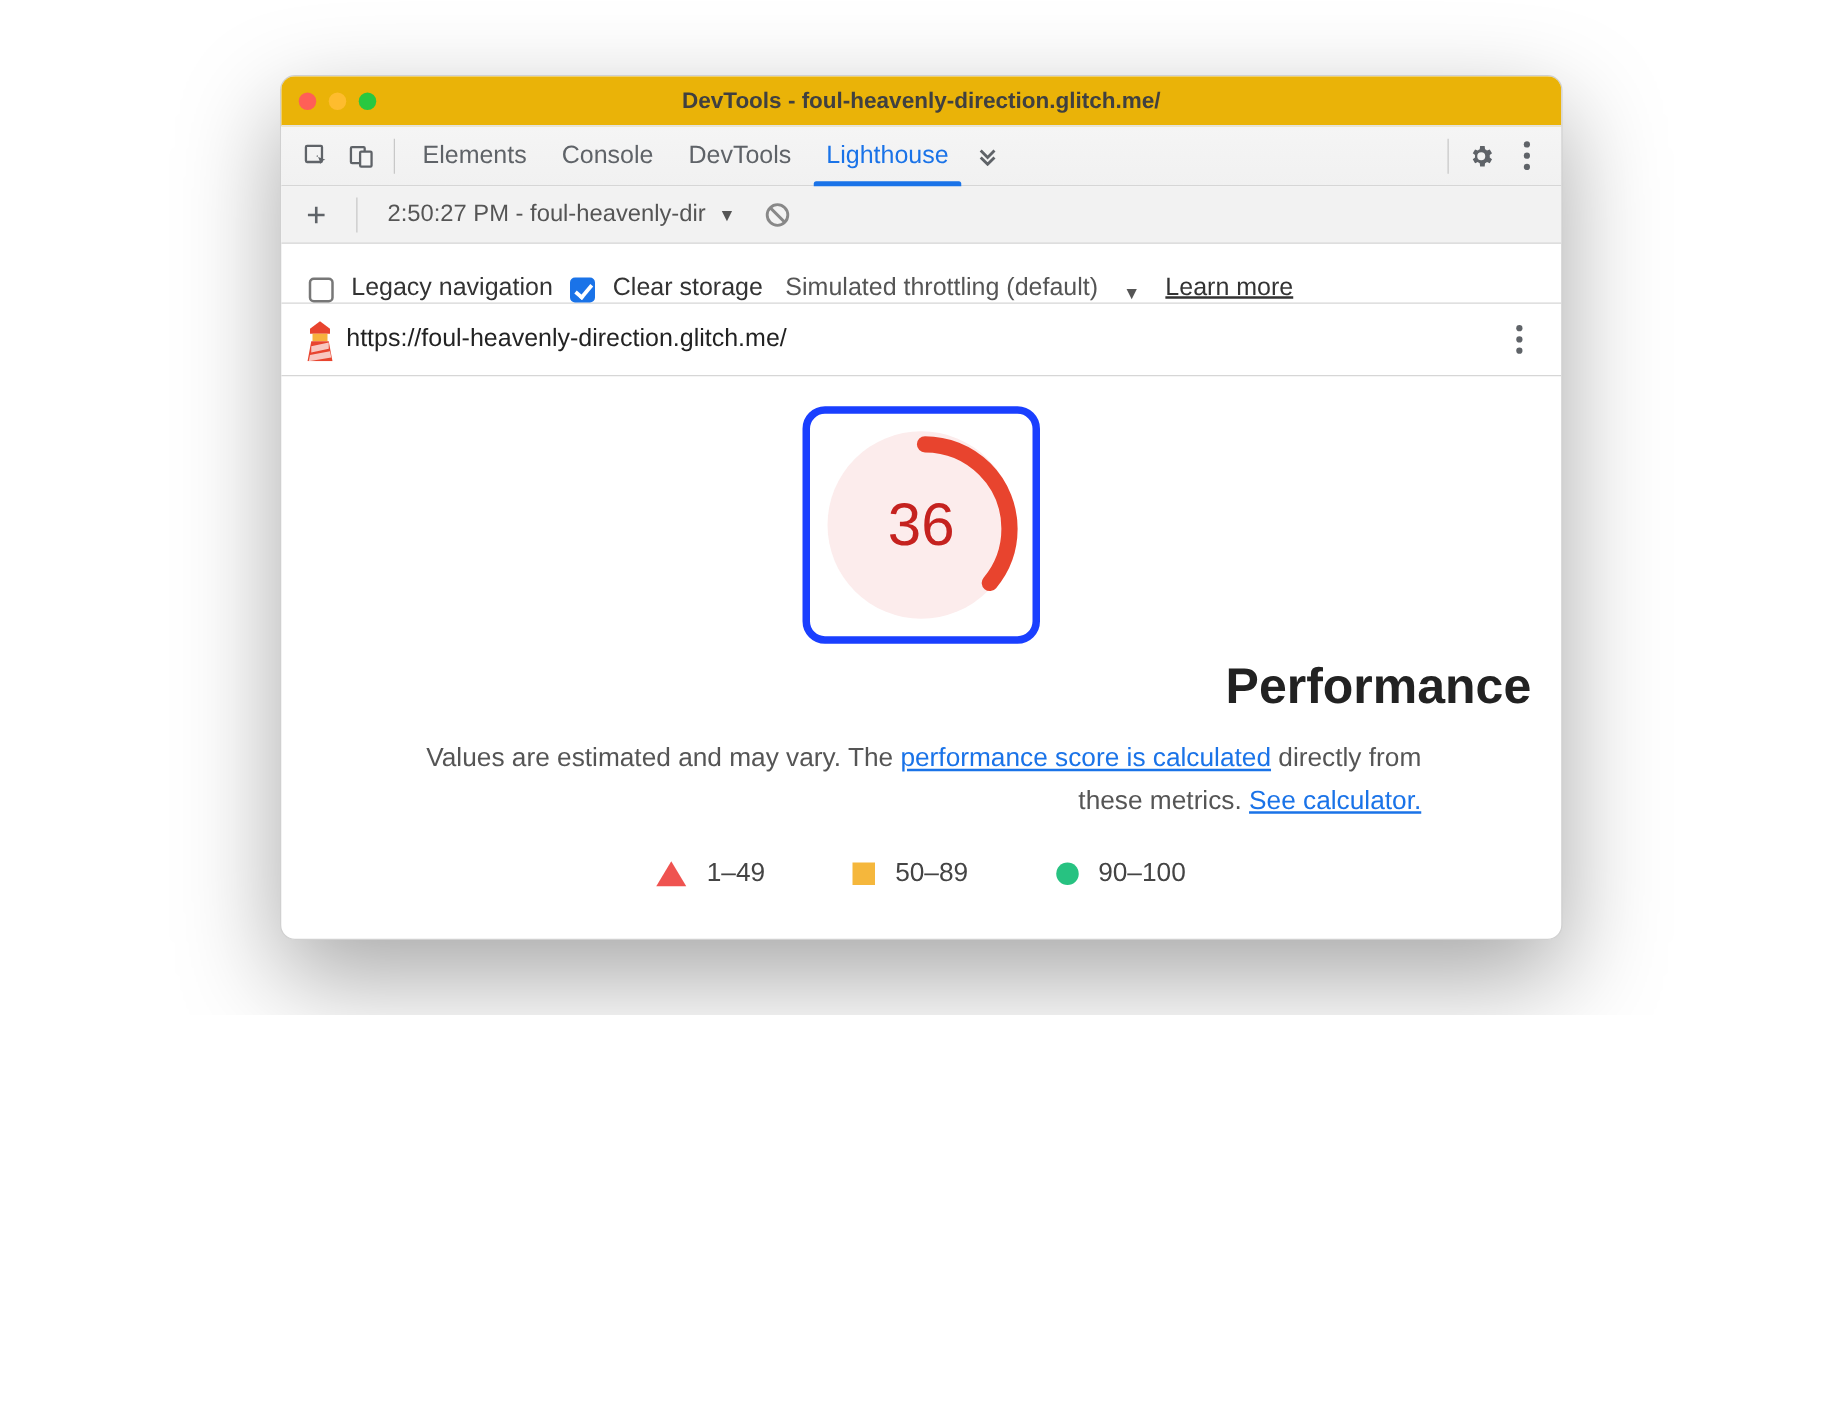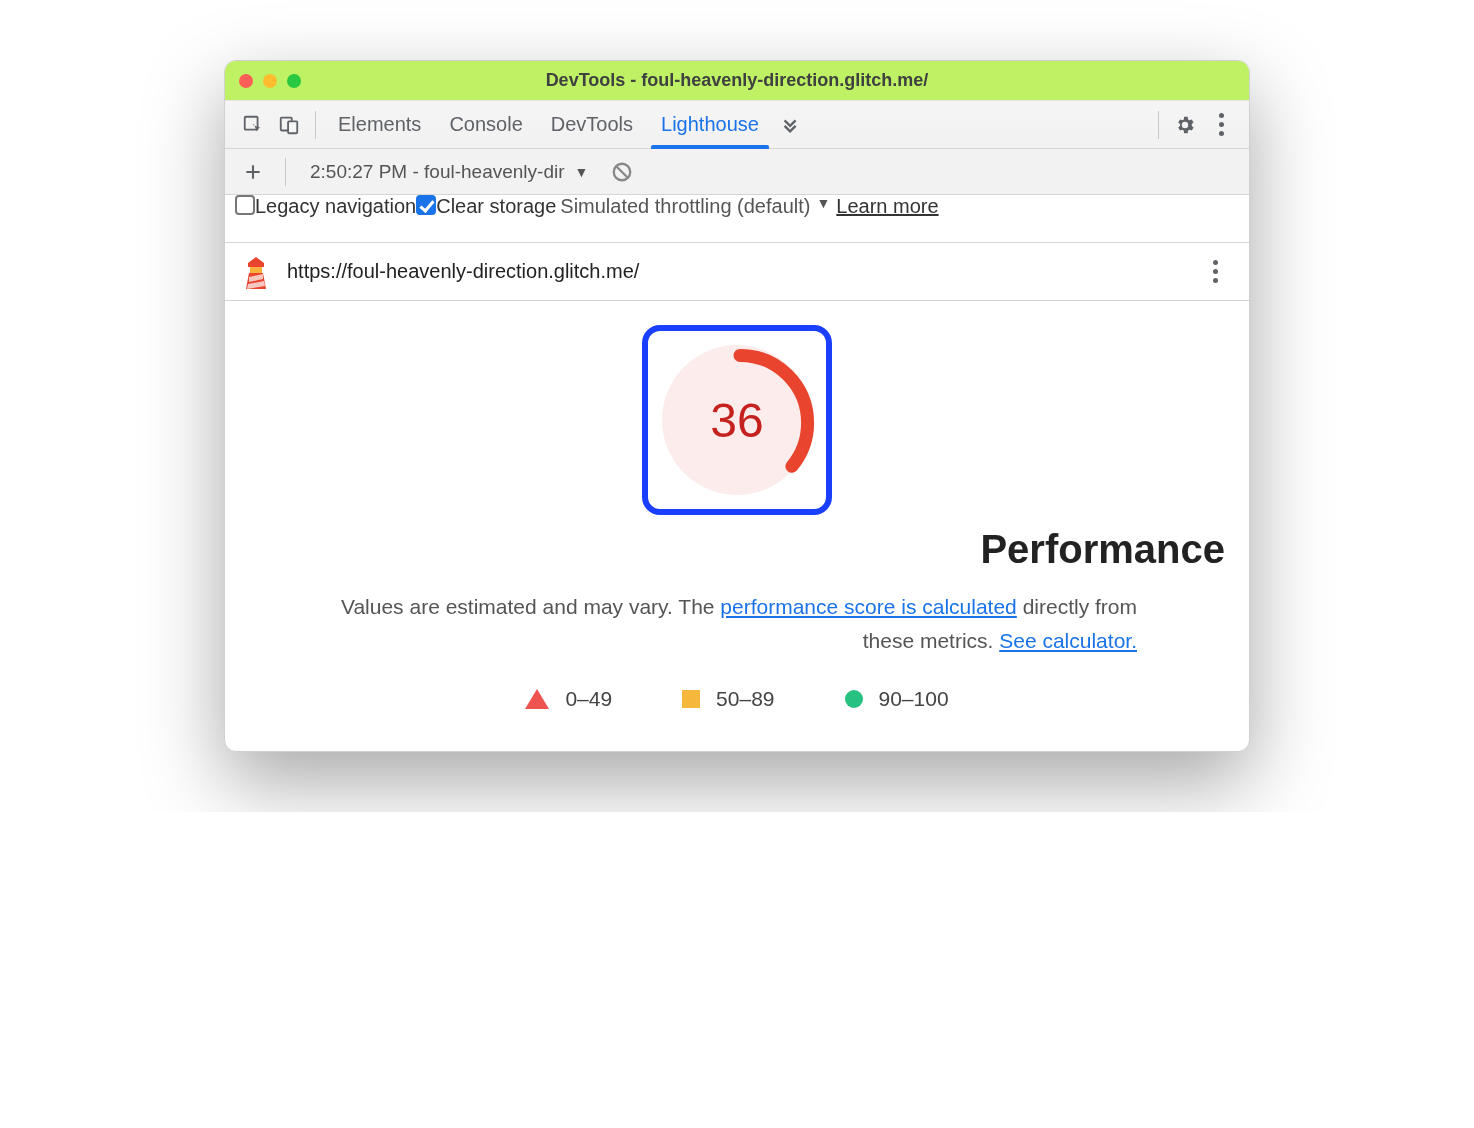--- a/index.html
+++ b/index.html
@@ -14,21 +14,21 @@
 .window {
   width: 1026px;
   border-radius: 12px;
   overflow: hidden;
   background: #fff;
   box-shadow: 0 30px 80px rgba(0,0,0,.35);
   border: 1px solid #d0d0d0;
 }
 .titlebar {
   height: 40px;
-  background: #bef264;
+  background: #eab308;
   display: flex;
   align-items: center;
   position: relative;
   border-bottom: 1px solid #e3e3e3;
 }
 .traffic {
   display: flex;
   gap: 10px;
   padding-left: 14px;
 }
@@ -96,42 +96,43 @@
   border-radius:4px;
   max-width: 330px;
 }
 .dropdown .label {
   white-space:nowrap; overflow:hidden; text-overflow:clip;
   max-width: 280px;
 }
 .checkbar {
   height: 48px;
   border-bottom: 1px solid #d6d6d6;
-  display:flex; align-items:flex-start;
-  padding: 0 10px;
+  display:flex; align-items:flex-end;
+  padding: 0 22px;
+  gap: 14px;
   font-size:20px;
   color:#333;
 }
 .checkbox {
   width:20px; height:20px; border:2px solid #777; border-radius:4px; display:inline-block;
 }
 .checkbox.checked{
   background:#1a73e8; border-color:#1a73e8; position:relative;
 }
 .checkbox.checked::after{
   content:""; position:absolute; left:5px; top:1px; width:5px; height:11px;
   border:solid #fff; border-width:0 3px 3px 0; transform:rotate(40deg);
 }
 .link { text-decoration: underline; color:#333; }
 .urlbar {
   height: 58px;
   border-bottom: 1px solid #d6d6d6;
   display:flex; align-items:center;
   padding: 0 16px;
-  gap: 16px;
+  gap: 6px;
   font-size:20px;
 }
 .lighthouse-icon svg { display:block; }
 .kebab { display:flex; flex-direction:column; gap:4px; padding:6px;}
 .kebab span{ width:5px;height:5px;border-radius:50%;background:#5f6368;}
 .content {
   padding: 24px 24px 40px;
   text-align:right;
 }
 .gauge-box{
@@ -273,21 +274,21 @@
         <span class="score">36</span>
       </div>
     </div>
     <div class="h1">Performance</div>
     <div class="desc">
       <span>Values are estimated and may vary. The </span><a>performance score is calculated</a><span> directly from these metrics. </span><a>See calculator.</a>
     </div>
     <div class="legend">
       <div class="item">
         <span class="tri"></span>
-        <span>0–49</span>
+        <span>1–49</span>
       </div>
       <div class="item">
         <span class="sq"></span>
         <span>50–89</span>
       </div>
       <div class="item">
         <span class="circ"></span>
         <span>90–100</span>
       </div>
     </div>

